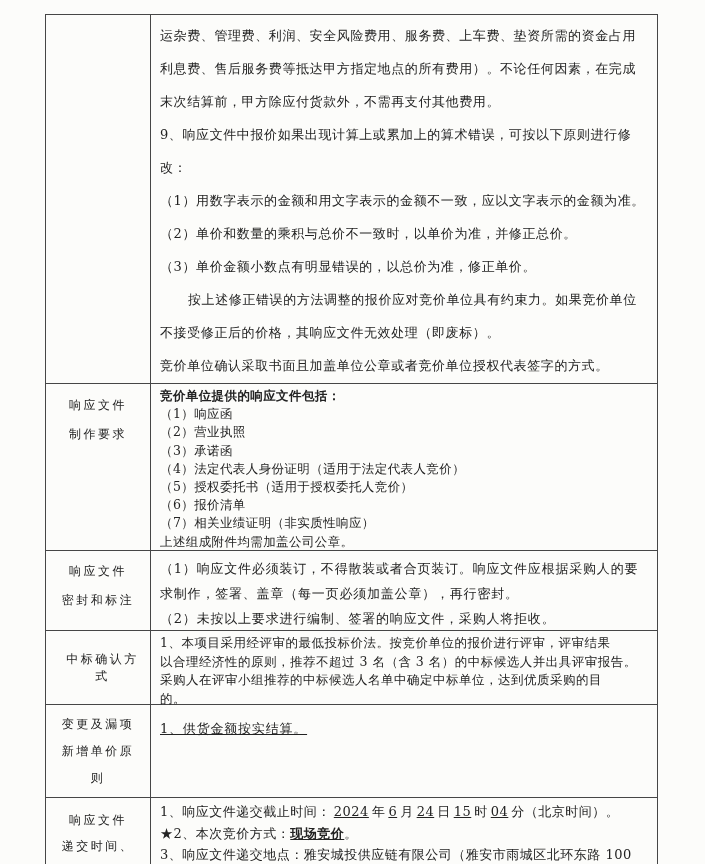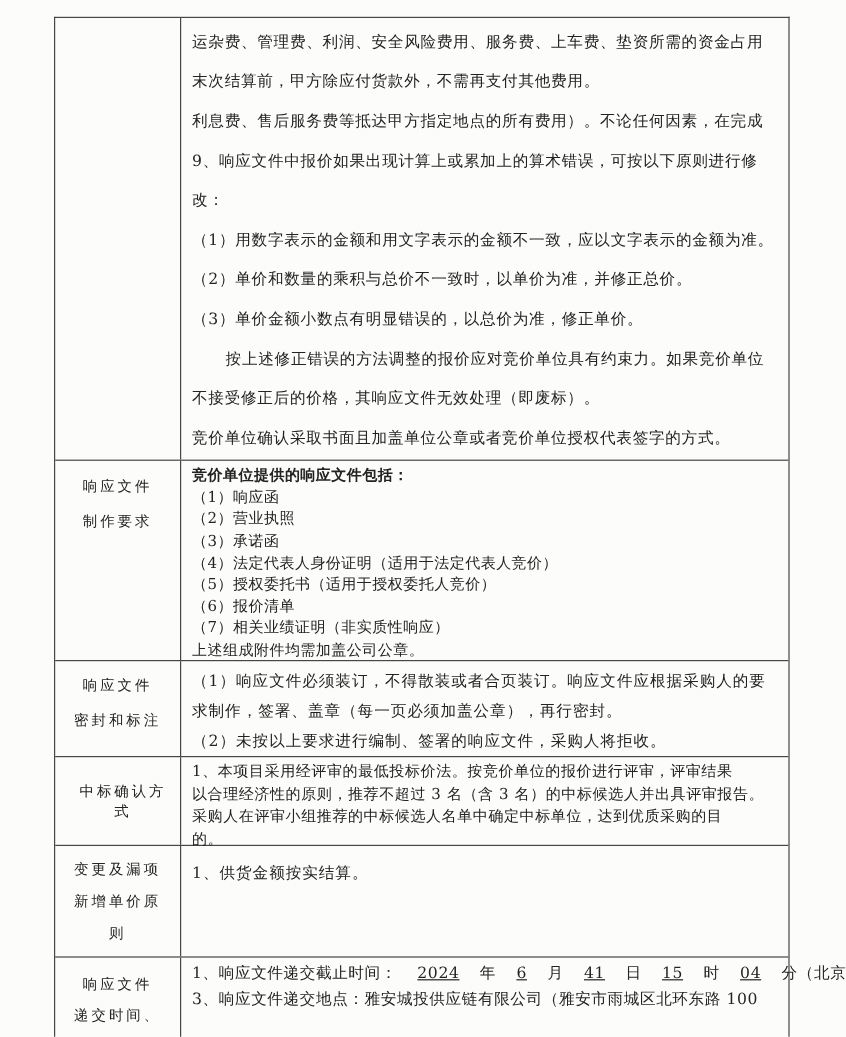--- a/index.html
+++ b/index.html
@@ -21,21 +21,21 @@
   .label {
     width: 105px; flex: none;
     border-right: 1px solid #464646;
     display: flex; flex-direction: column; align-items: center;
     font-size: 12px; letter-spacing: 2.5px;
   }
   .content { flex: 1; min-width: 0; padding: 0 4px 0 9px; }
   .line { white-space: nowrap; }
   .bold { font-weight: bold; }
   .hl { font-weight: bold; text-decoration: underline; }
-  .num { margin: 0 17px; text-decoration: underline; }
+  .num { margin: 0 3px; text-decoration: underline; }
   .indent { padding-left: 28px; }
 
   .r1 { height: 369px; }
   .r1 .content { padding-top: 4px; font-size: 13px; letter-spacing: 0.6px; }
   .r1 .line { line-height: 33px; }
 
   .r2 { height: 167px; }
   .r2 .label { padding-top: 7px; line-height: 29px; }
   .r2 .content { padding-top: 3px; font-size: 12.5px; letter-spacing: 0.4px; }
   .r2 .line { line-height: 18.2px; }
@@ -46,38 +46,38 @@
   .r3 .line { line-height: 25px; }
 
   .r4 { height: 74px; }
   .r4 .label { justify-content: center; align-items: center; padding-left: 9px; line-height: 17px; }
   .r4 .content { padding-top: 3px; font-size: 12.5px; letter-spacing: 0.5px; }
   .r4 .line { line-height: 18.5px; }
 
   .r5 { height: 93px; }
   .r5 .label { justify-content: center; line-height: 27px; }
   .r5 .content { padding-top: 14px; font-size: 13px; letter-spacing: 0.8px; }
-  .r5 .line { line-height: 20px; }
+  .r5 .line { line-height: 20px; text-decoration: underline; }
 
   .r6 { height: 100px; }
   .r6 .label { padding-top: 9px; line-height: 26px; }
   .r6 .content { padding-top: 3px; font-size: 13px; letter-spacing: 0.5px; }
   .r6 .line { line-height: 21.5px; }
 </style>
 </head>
 <body>
 
 <div class="paper-table">
 
   <div class="row r1">
     <div class="label"></div>
     <div class="content">
       <div class="line">运杂费、管理费、利润、安全风险费用、服务费、上车费、垫资所需的资金占用</div>
+      <div class="line">利息费、售后服务费等抵达甲方指定地点的所有费用）。不论任何因素，在完成</div>
       <div class="line">末次结算前，甲方除应付货款外，不需再支付其他费用。</div>
-      <div class="line">利息费、售后服务费等抵达甲方指定地点的所有费用）。不论任何因素，在完成</div>
       <div class="line">9、响应文件中报价如果出现计算上或累加上的算术错误，可按以下原则进行修</div>
       <div class="line">改：</div>
       <div class="line">（1）用数字表示的金额和用文字表示的金额不一致，应以文字表示的金额为准。</div>
       <div class="line">（2）单价和数量的乘积与总价不一致时，以单价为准，并修正总价。</div>
       <div class="line">（3）单价金额小数点有明显错误的，以总价为准，修正单价。</div>
       <div class="line indent">按上述修正错误的方法调整的报价应对竞价单位具有约束力。如果竞价单位</div>
       <div class="line">不接受修正后的价格，其响应文件无效处理（即废标）。</div>
       <div class="line">竞价单位确认采取书面且加盖单位公章或者竞价单位授权代表签字的方式。</div>
     </div>
   </div>
@@ -136,19 +136,22 @@
     </div>
   </div>
 
   <div class="row r6">
     <div class="label">
       <div>响应文件</div>
       <div>递交时间、</div>
     </div>
     <div class="content">
       <div class="line">
-        <span>1、响应文件递交截止时间：</span><span class="num">2024</span><span>年</span><span class="num">6</span><span>月</span><span class="num">41</span><span>日</span><span class="num">15</span><span>时</span><span class="num">04</span><span>分</span><span>（北京时间）。</span>
+        <span>1、响应文件递交截止时间：</span><span class="num">2024</span><span>年</span><span class="num">6</span><span>月</span><span class="num">24</span><span>日</span><span class="num">15</span><span>时</span><span class="num">04</span><span>分</span><span>（北京时间）。</span>
+      </div>
+      <div class="line">
+        <span>★</span><span>2、本次竞价方式：</span><span class="hl">现场竞价</span><span>。</span>
       </div>
       <div class="line">3、响应文件递交地点：雅安城投供应链有限公司（雅安市雨城区北环东路 100</div>
     </div>
   </div>
 
 </div>
 
 </body></html>

